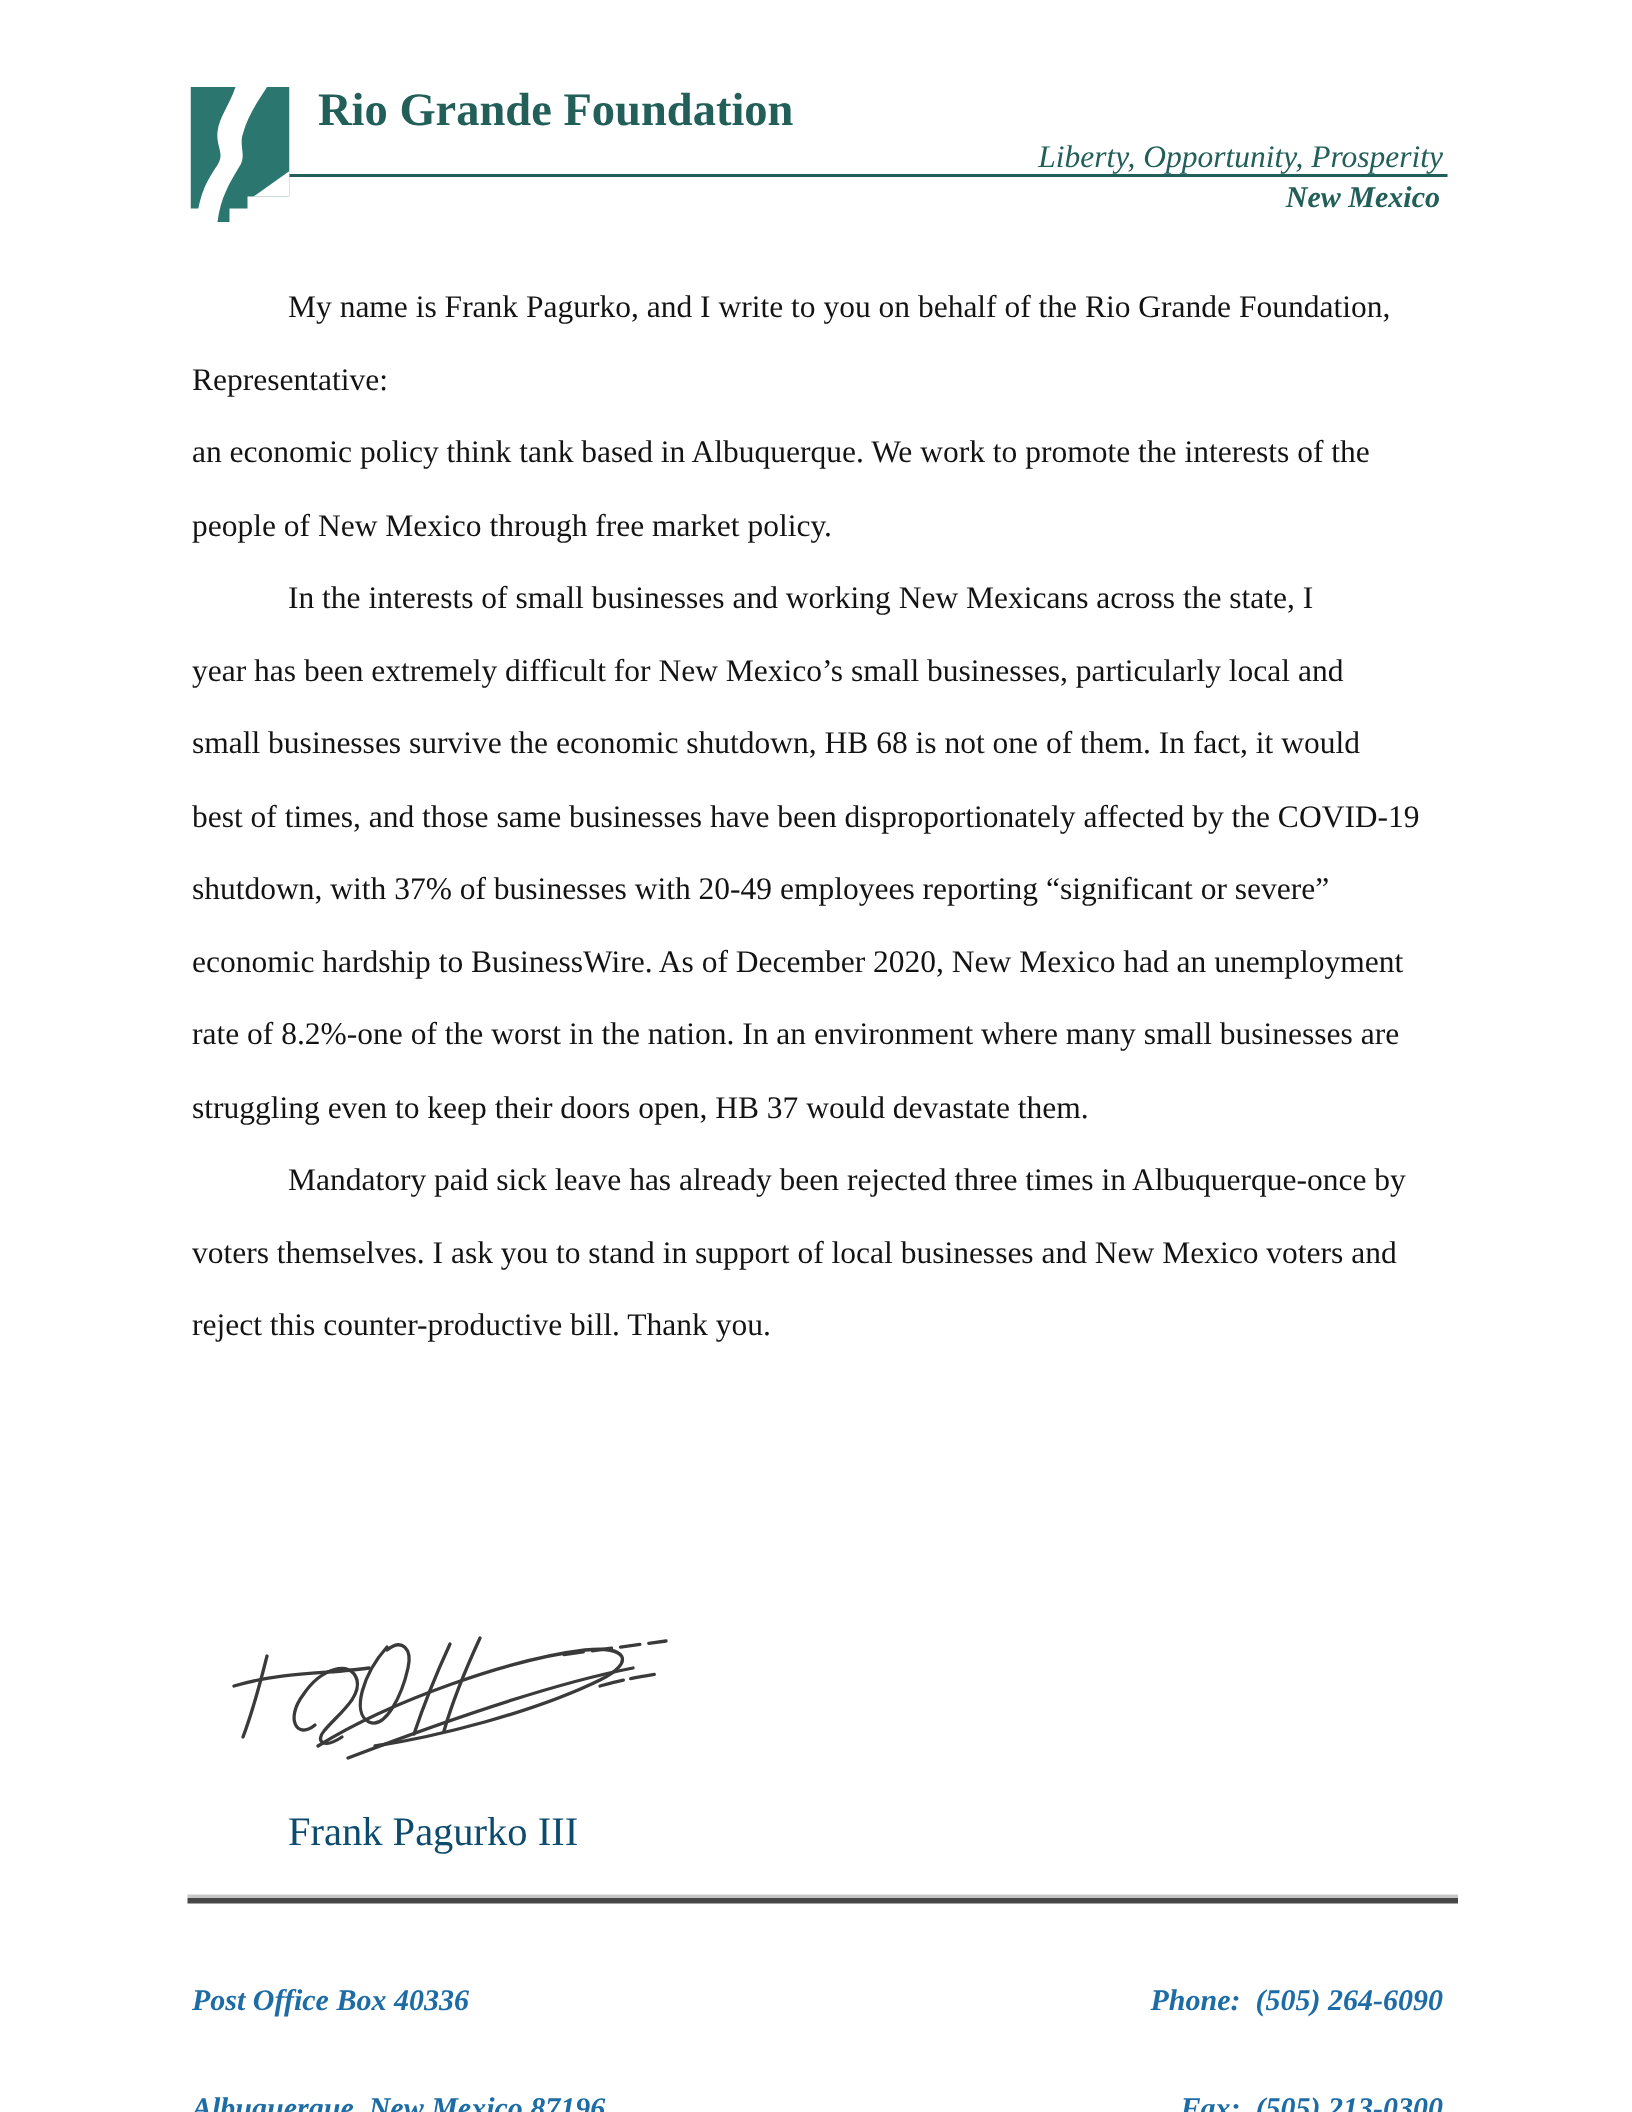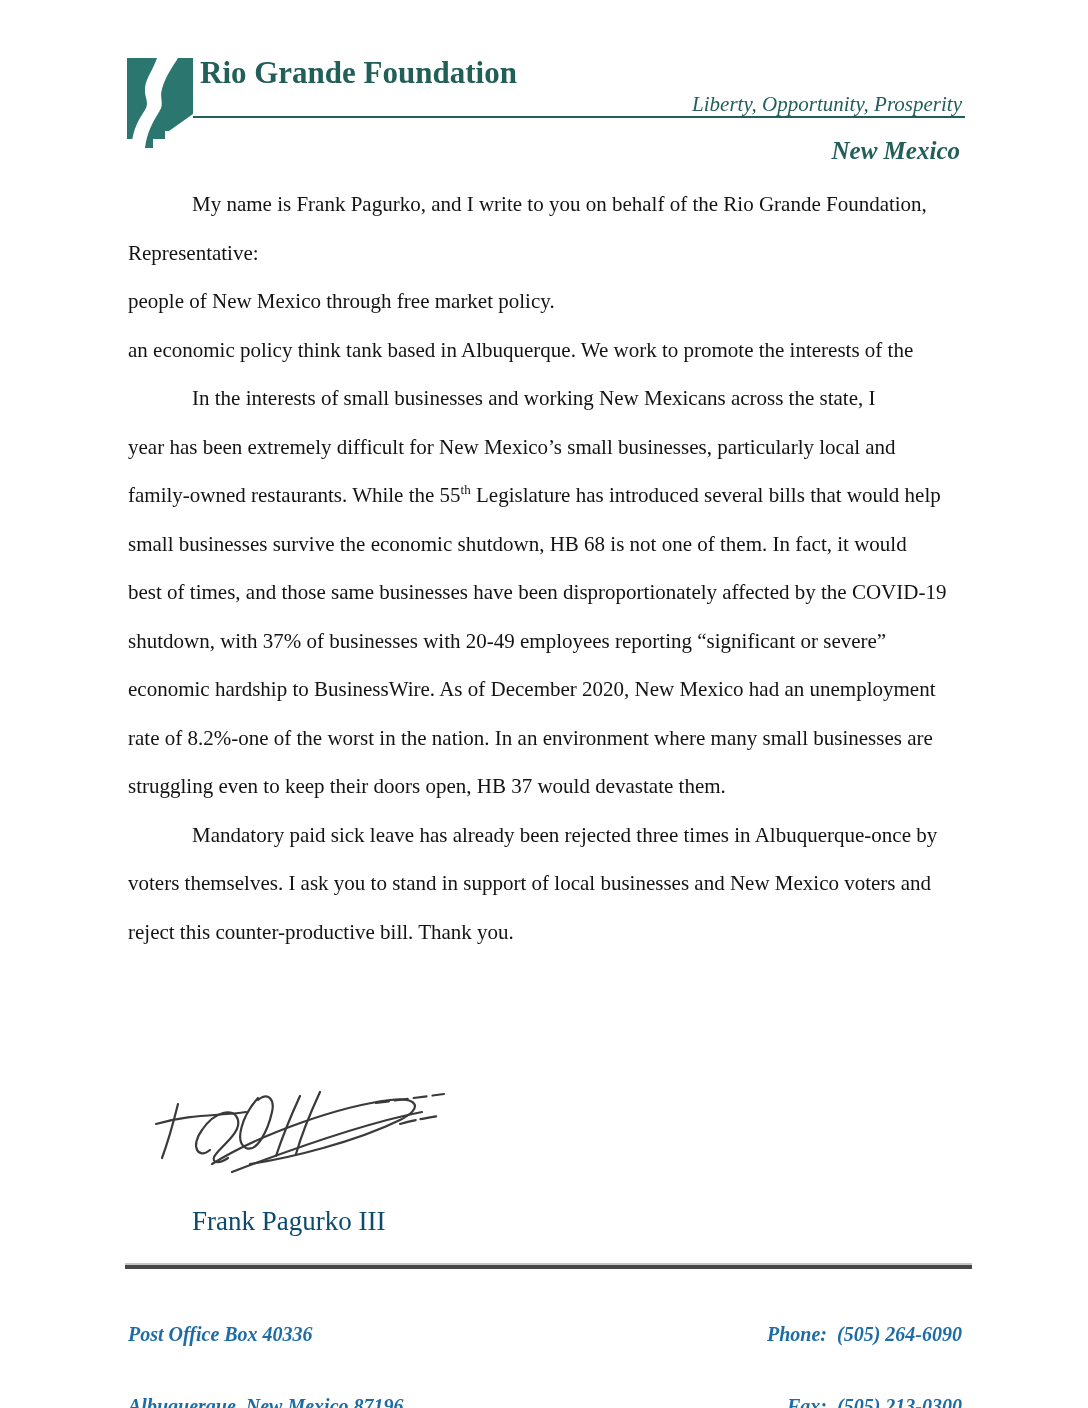--- a/index.html
+++ b/index.html
@@ -3,31 +3,31 @@
 <meta charset="utf-8">
 <style>
   html,body{margin:0;padding:0;background:#fff;}
   .page{
     position:relative;width:1088px;height:1408px;background:#fff;
     font-family:"Liberation Serif", serif;color:#111;overflow:hidden;
   }
   
   .logo{position:absolute;left:127px;top:58px;color:var(--logo_teal,#2b766e);}
   .org-title{
-    position:absolute;left:200px;top:56px;font-size:31px;font-weight:bold;
+    position:absolute;left:212px;top:56px;font-size:31px;font-weight:bold;
     color:var(--teal,#215f58);line-height:1.1;white-space:pre;
   }
   .tagline{
     position:absolute;right:126px;top:92px;font-size:21px;font-weight:normal;
     font-style:italic;color:var(--teal,#215f58);white-space:pre;
   }
   .header-rule{position:absolute;left:193px;top:116px;width:772px;height:2px;background:var(--teal,#215f58);}
   .region{
-    position:absolute;right:128px;top:121px;font-size:25px;font-weight:bold;
-    font-style:italic;color:var(--teal,#215f58);white-space:pre;margin-top:16px;
+    position:absolute;right:128px;top:121px;font-size:20px;font-weight:bold;
+    font-style:italic;color:var(--teal,#215f58);white-space:pre;
   }
   
   .letter-body{position:absolute;left:128px;top:180px;width:836px;font-size:21px;color:#131313;}
   .line{height:48.5px;line-height:48.5px;white-space:nowrap;}
   .line.indent{padding-left:64px;}
   .line .b{font-weight:bold;}
   .line .i{font-style:italic;}
   .line .sup{vertical-align:super;font-size:13px;line-height:0;}
   
   .signature{position:absolute;left:150px;top:1072px;}
@@ -59,25 +59,24 @@
   </svg>
 
   <div class="org-title">Rio Grande Foundation</div>
   <div class="tagline">Liberty, Opportunity, Prosperity</div>
   <div class="header-rule"></div>
   <div class="region">New Mexico</div>
 
   <main class="letter-body">
       <div class="line indent">My name is Frank Pagurko, and I write to you on behalf of the Rio Grande Foundation,</div>
       <div class="line">Representative:</div>
+      <div class="line">an economic policy think tank based in Albuquerque. We work to promote the interests of the</div>
       <div class="line">people of New Mexico through free market policy.</div>
-      <div class="line">an economic policy think tank based in Albuquerque. We work to promote the interests of the</div>
       <div class="line indent">In the interests of small businesses and working New Mexicans across the state, I</div>
       <div class="line">year has been extremely difficult for New Mexico’s small businesses, particularly local and</div>
-      <div class="line"><span>family-owned restaurants. While the 55</span><span class="sup">th</span><span> Legislature has introduced several bills that would help</span></div>
       <div class="line">small businesses survive the economic shutdown, HB 68 is not one of them. In fact, it would</div>
       <div class="line">best of times, and those same businesses have been disproportionately affected by the COVID-19</div>
       <div class="line">shutdown, with 37% of businesses with 20-49 employees reporting “significant or severe”</div>
       <div class="line">economic hardship to BusinessWire. As of December 2020, New Mexico had an unemployment</div>
       <div class="line">rate of 8.2%-one of the worst in the nation. In an environment where many small businesses are</div>
       <div class="line">struggling even to keep their doors open, HB 37 would devastate them.</div>
       <div class="line indent">Mandatory paid sick leave has already been rejected three times in Albuquerque-once by</div>
       <div class="line">voters themselves. I ask you to stand in support of local businesses and New Mexico voters and</div>
       <div class="line">reject this counter-productive bill. Thank you.</div>
     </main>

